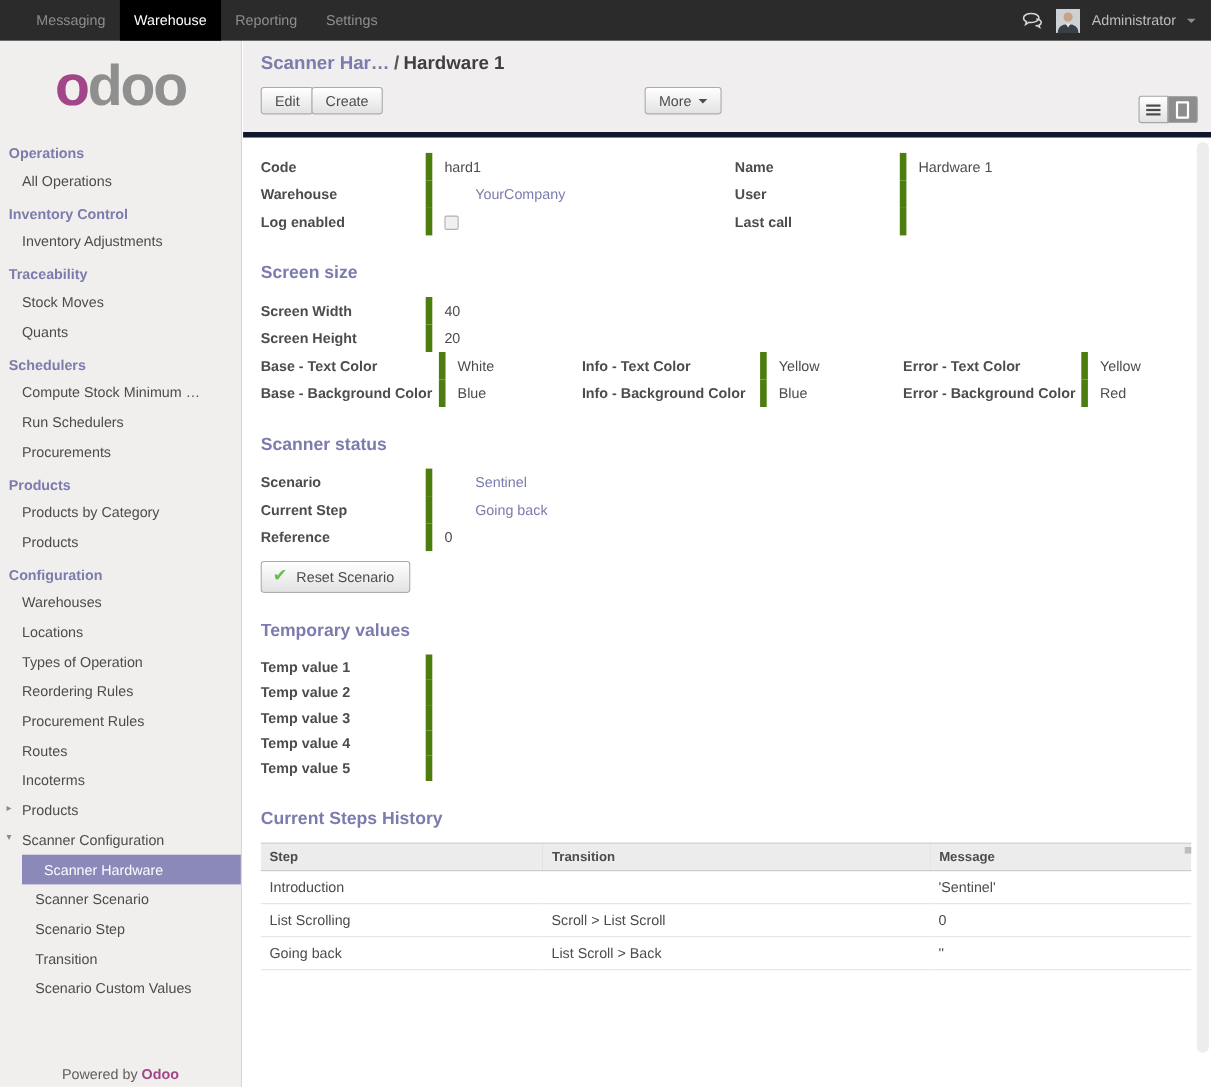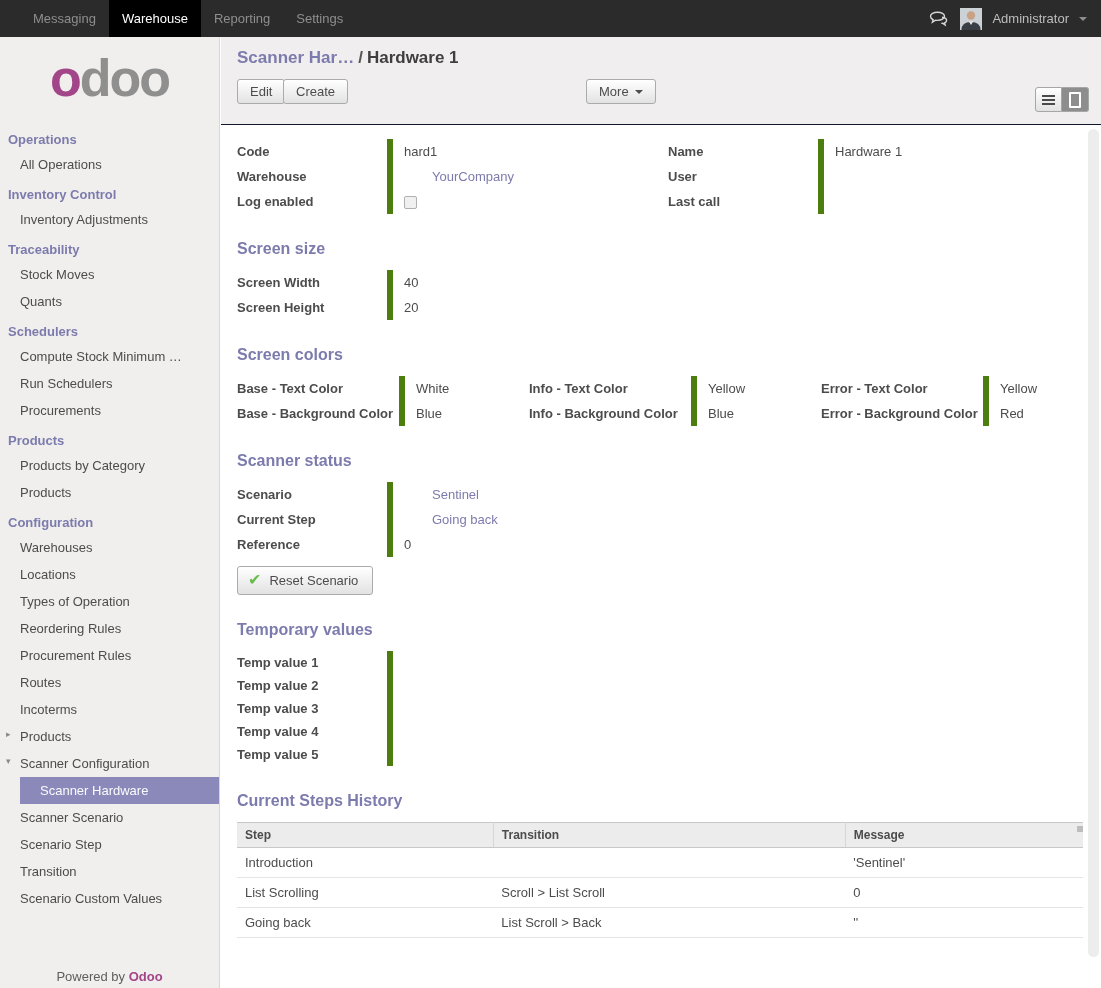--- a/index.html
+++ b/index.html
@@ -18,29 +18,29 @@
   .user-name { color:#bdbdbd; font-size:13px; }
   .caret { width:0; height:0; border-left:4px solid transparent; border-right:4px solid transparent; border-top:4px solid #8e8e8e; display:inline-block; }
   .avatar-box { width:22px; height:22px; overflow:hidden; display:block; }
 
   
   .sidebar { position:absolute; top:37px; left:0; width:220px; height:951px; background:#f0efed; border-right:1px solid #d9d6d3; overflow:hidden; }
   .logo { text-align:center; margin:12px 0 14px; font-size:52px; font-weight:bold; letter-spacing:-2px; color:#8f8f8f; line-height:1.15; user-select:none; }
   .logo-o { color:#a24689; }
   .side-title { color:#7c7bad; font-weight:bold; font-size:13px; padding:9px 0 4px 8px; line-height:15px; }
   .side-item { font-size:13px; color:#4c4c4c; padding:6px 0 6px 20px; line-height:15px; position:relative; cursor:pointer; white-space:nowrap; }
-  .side-item.indent { padding-left:20px; }
+  .side-item.indent { padding-left:32px; }
   .side-item.selected { background:#8a89ba; color:#fbfbfd; margin-left:20px; padding-left:20px; }
   .tri { position:absolute; left:6px; top:7px; color:#8a8a8a; font-size:9px; line-height:1; }
   .powered { position:absolute; bottom:4px; width:100%; text-align:center; font-size:13px; color:#5e5e5e; }
   .powered .brand { color:#a24689; font-weight:bold; }
 
   
   .content { position:absolute; top:37px; left:221px; width:880px; height:951px; background:#fff; }
-  .control-panel { position:relative; height:88px; background:#f0eeee; border-bottom:1px solid #0f172a; padding:10px 16px 0; }
+  .control-panel { position:relative; height:88px; background:#f0eeee; border-bottom:5px solid #0f172a; padding:10px 16px 0; }
   .breadcrumb { font-size:17px; font-weight:bold; line-height:22px; }
   .bc-link { color:#7c7bad; cursor:pointer; }
   .bc-sep { color:#555; padding:0 4px; }
   .bc-current { color:#3f3f3f; }
   .btn-row { margin-top:10px; position:relative; height:26px; }
   .btn { font-size:13px; color:#4c4c4c; background:linear-gradient(#ffffff,#e2e2e2); border:1px solid #ababab; border-radius:3px; padding:4px 12px; cursor:pointer; font-family:"Liberation Sans", sans-serif; }
   .btn-edit { position:absolute; left:0; }
   .btn-create { position:absolute; left:46px; }
   .btn-more { position:absolute; left:349px; display:inline-flex; align-items:center; gap:6px; }
   .more-caret { width:0; height:0; border-left:4px solid transparent; border-right:4px solid transparent; border-top:4px solid #4c4c4c; }
@@ -214,21 +214,20 @@
         <div class="flabel">Screen Width</div>
         <div class="fvalue">40</div>
       </div>
       <div class="frow">
         <div class="flabel">Screen Height</div>
         <div class="fvalue">20</div>
       </div>
     </div>
 
     
-    <div class="sec-title">Screen colors</div>
     <div class="three-col">
       <div>
         <div class="frow">
           <div class="flabel">Base - Text Color</div>
           <div class="fvalue">White</div>
         </div>
         <div class="frow">
           <div class="flabel">Base - Background Color</div>
           <div class="fvalue">Blue</div>
         </div>

